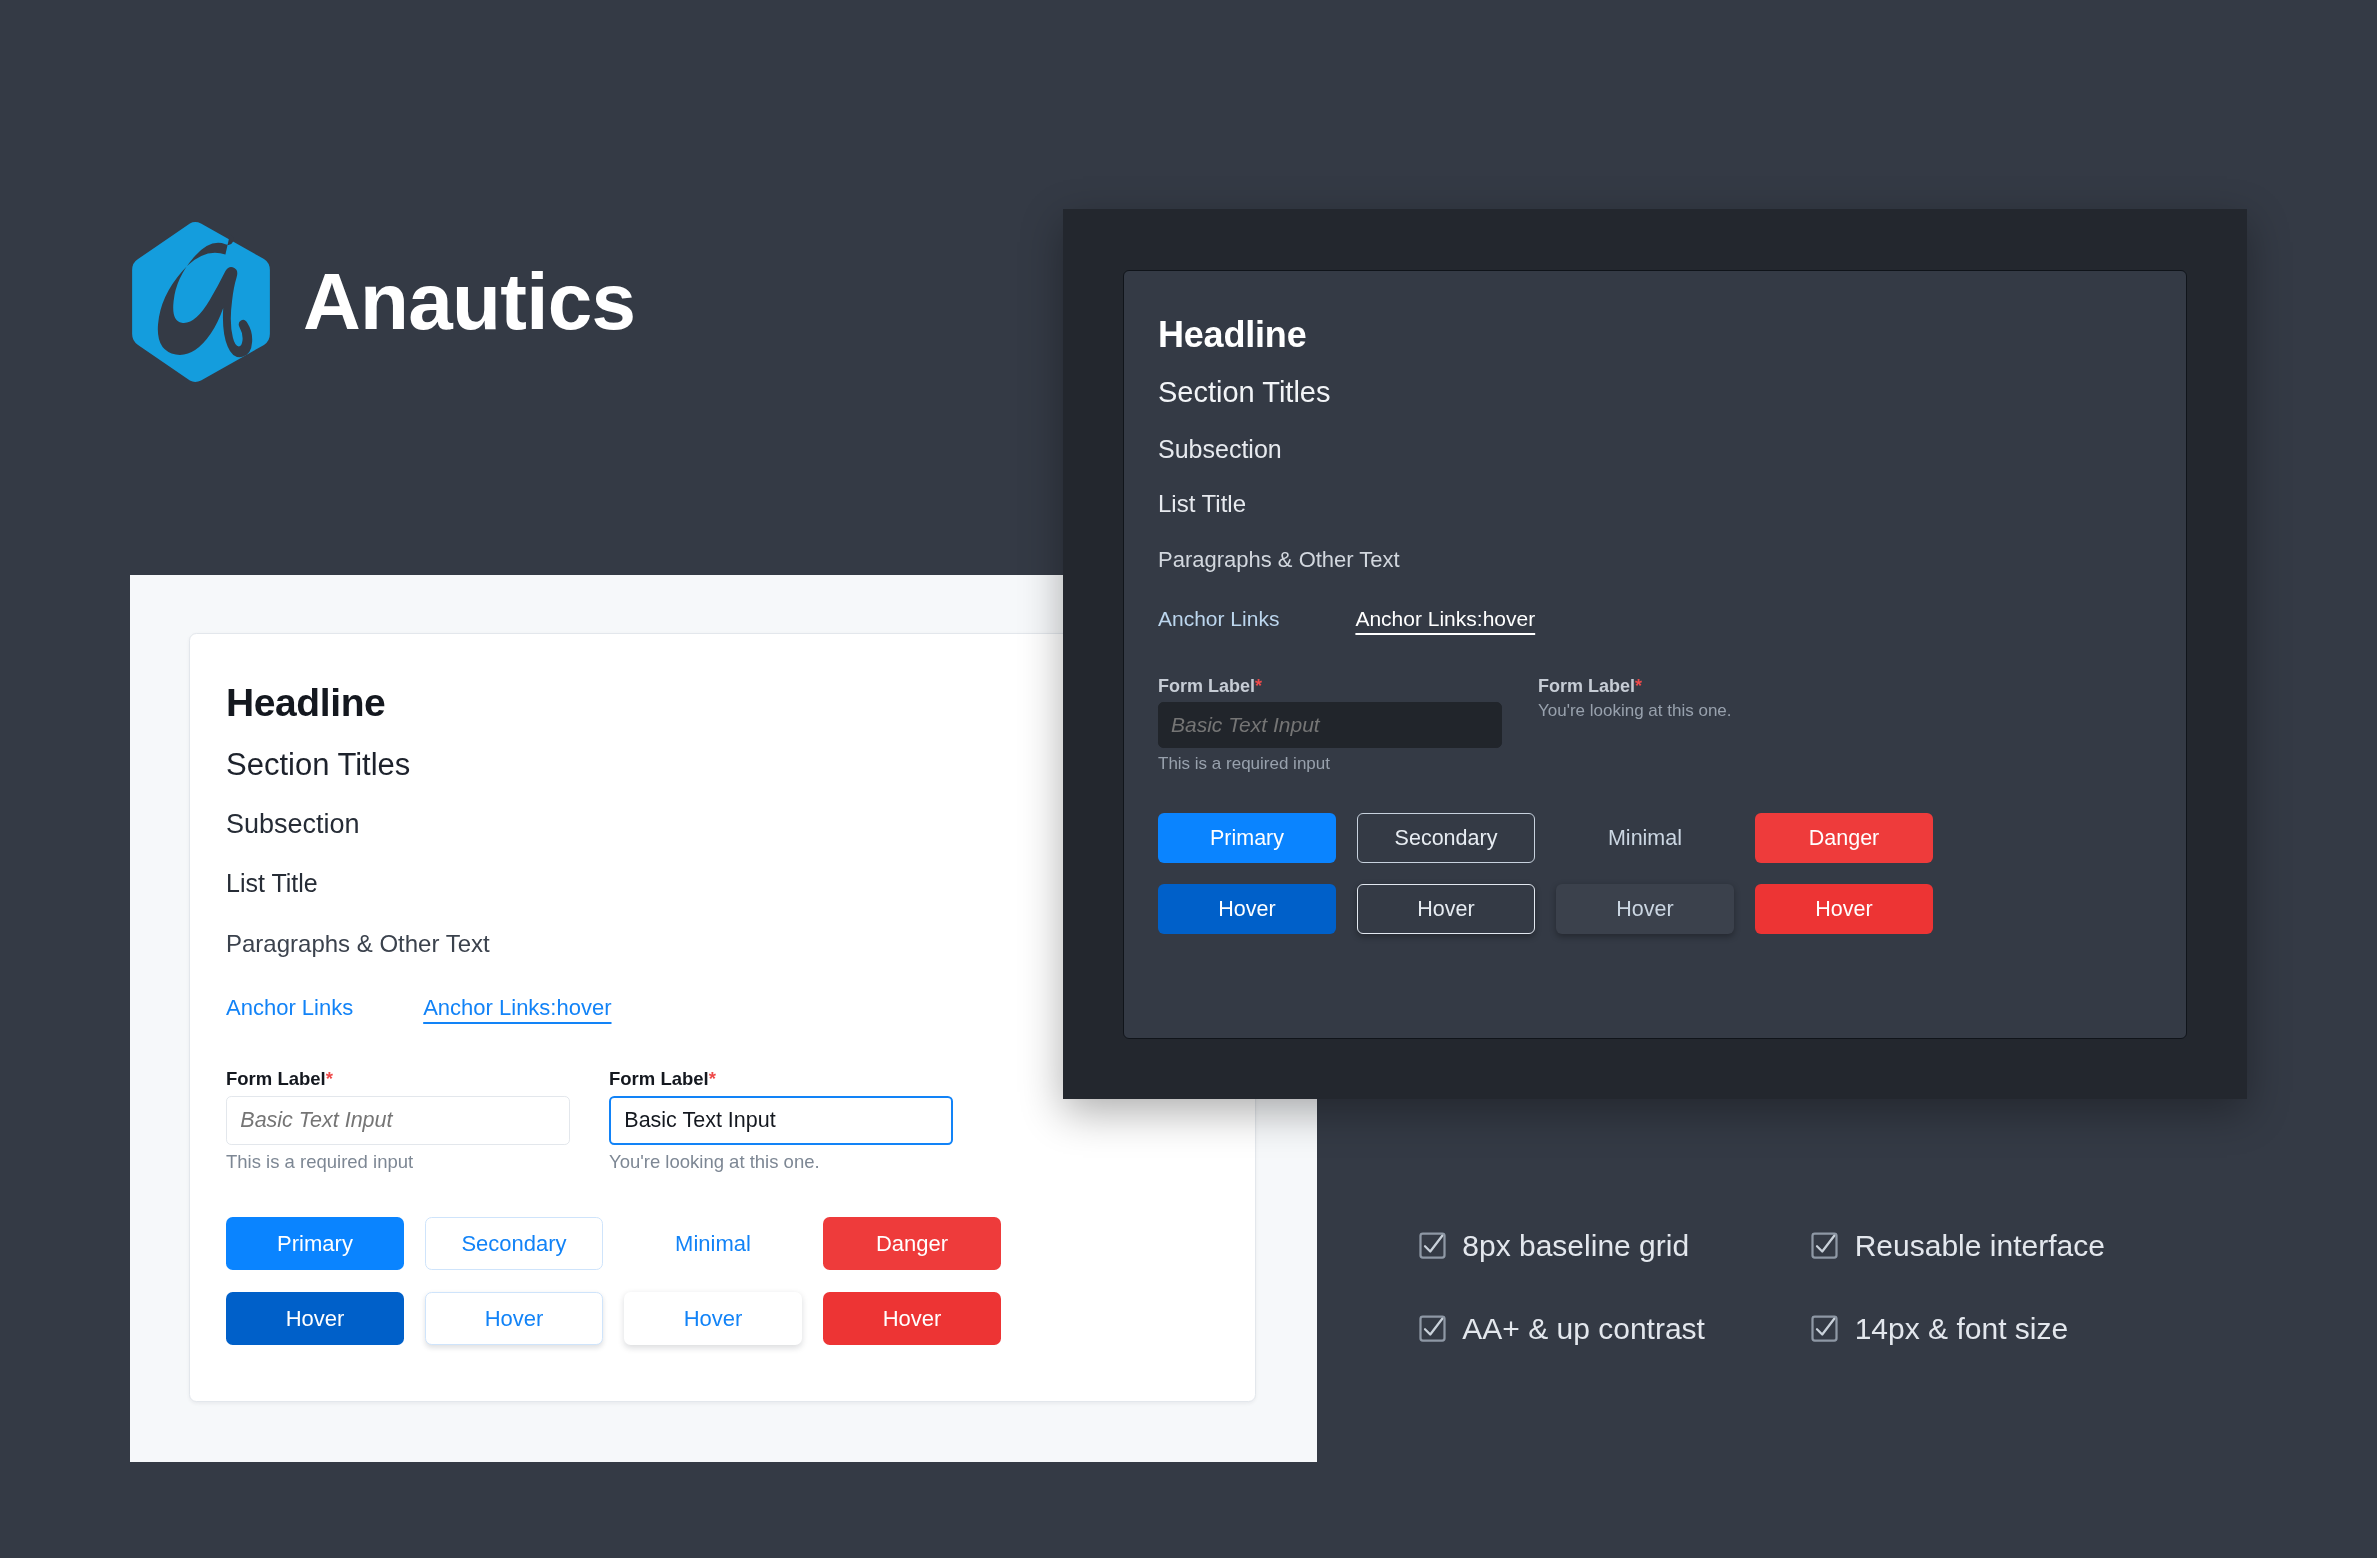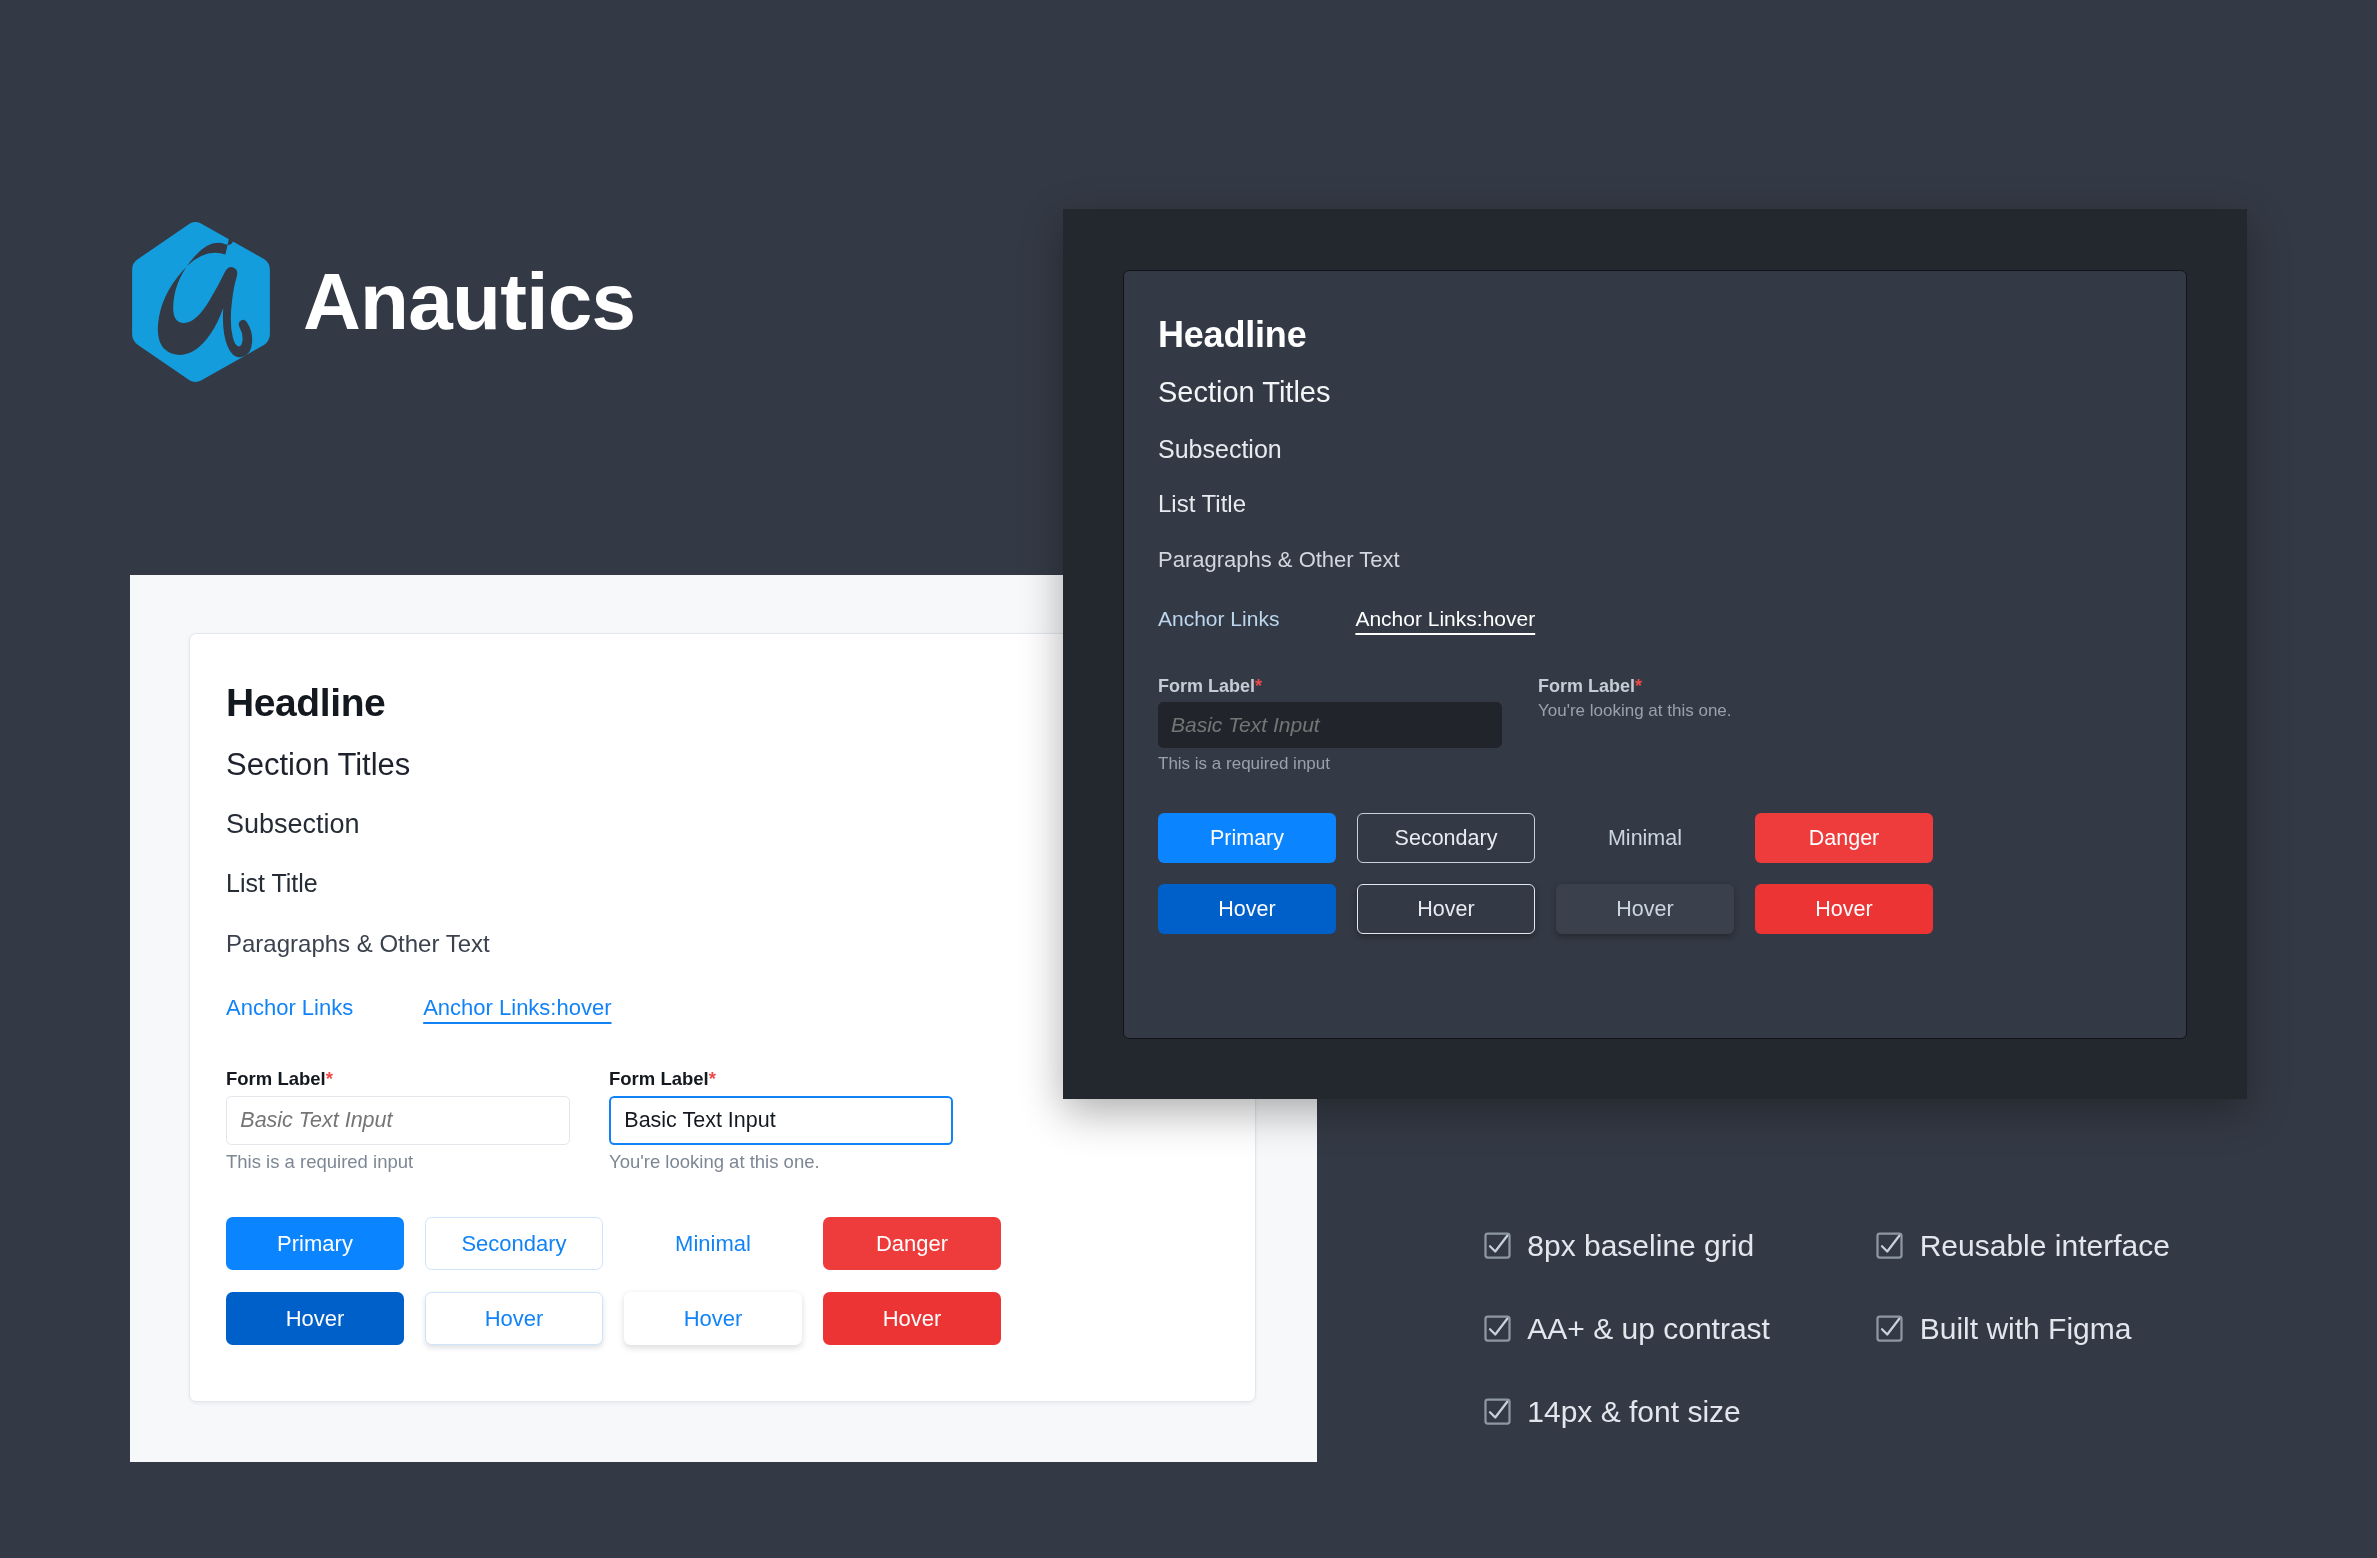--- a/index.html
+++ b/index.html
@@ -243,21 +243,21 @@
                          box-shadow: 0 2.2px 6px rgba(0,0,0,0.3); }
   .dbtn.d-minimal { background: transparent; color: #cbd6e2; }
   .dbtn.d-minimal-h { background: #3b414c; color: #cbd6e2;
                        box-shadow: 0 2.2px 6.7px rgba(0,0,0,0.3); }
   .dbtn.d-danger { background: #ee3b3b; color: #ffffff; }
   .dbtn.d-danger-h { background: #ed3434; color: #ffffff; }
 
   
   .features {
     position: absolute;
-    left: 1484px;
+    left: 1419px;
     top: 1204px;
     width: 785px;
     display: grid;
     grid-template-columns: 385px 385px;
     grid-auto-rows: 83px;
     column-gap: 7.4px;
   }
   .feature { display: flex; align-items: center; gap: 16.3px; }
   .check-icon { width: 27px; height: 27px; flex: none; display: block; }
   .feature-label {
@@ -398,29 +398,20 @@
     <div class="feature">
       <span>
         <svg class="check-icon" viewBox="0 0 36 36" xmlns="http://www.w3.org/2000/svg">
           <rect x="2" y="2" width="32" height="32" rx="3" fill="none" stroke="#8e98a5" stroke-width="3"></rect>
           <path d="M8 19 L15 26 L31 5" fill="none" stroke="#c9d1da" stroke-width="3" stroke-linecap="round" stroke-linejoin="round"></path>
         </svg>
       </span>
       <span class="feature-label">AA+ &amp; up contrast</span>
     </div>
 
-    <div class="feature">
-      <span>
-        <svg class="check-icon" viewBox="0 0 36 36" xmlns="http://www.w3.org/2000/svg">
-          <rect x="2" y="2" width="32" height="32" rx="3" fill="none" stroke="#8e98a5" stroke-width="3"></rect>
-          <path d="M8 19 L15 26 L31 5" fill="none" stroke="#c9d1da" stroke-width="3" stroke-linecap="round" stroke-linejoin="round"></path>
-        </svg>
-      </span>
-      <span class="feature-label">Built with Figma</span>
-    </div>
 
     <div class="feature">
       <span>
         <svg class="check-icon" viewBox="0 0 36 36" xmlns="http://www.w3.org/2000/svg">
           <rect x="2" y="2" width="32" height="32" rx="3" fill="none" stroke="#8e98a5" stroke-width="3"></rect>
           <path d="M8 19 L15 26 L31 5" fill="none" stroke="#c9d1da" stroke-width="3" stroke-linecap="round" stroke-linejoin="round"></path>
         </svg>
       </span>
       <span class="feature-label">14px &amp; font size</span>
     </div>

